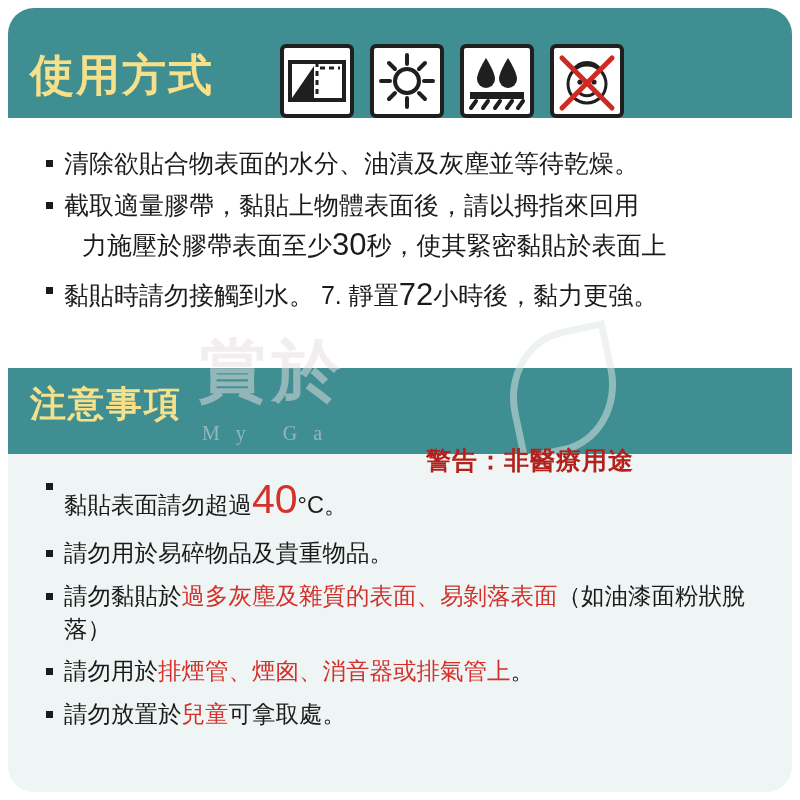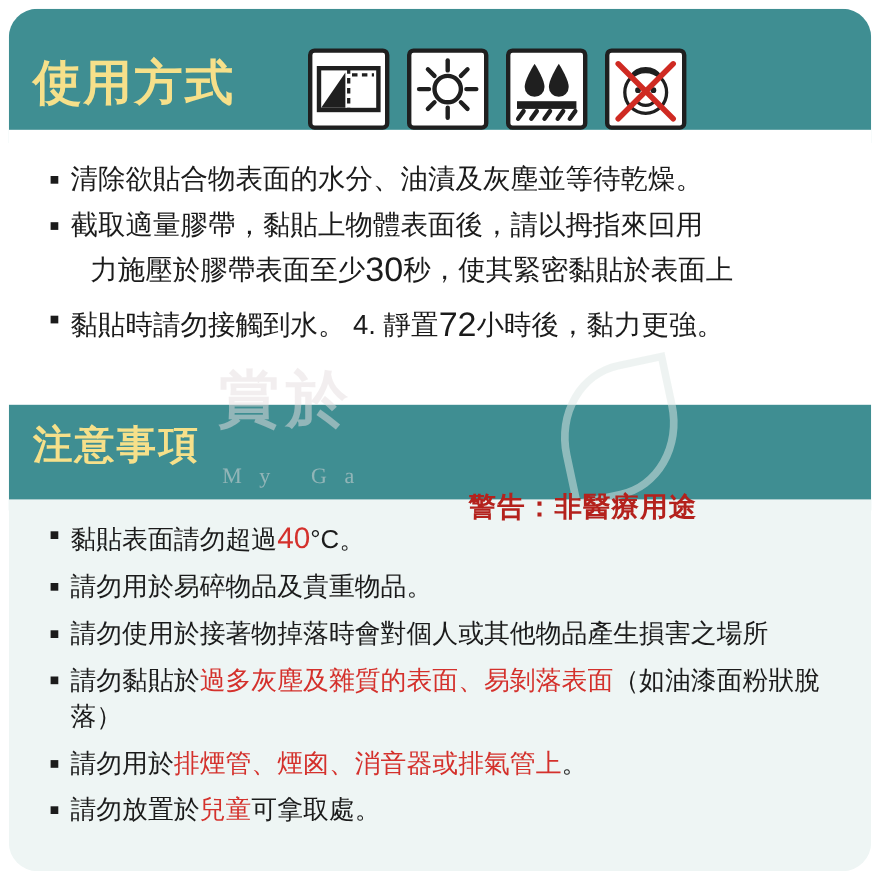--- a/index.html
+++ b/index.html
@@ -78,21 +78,21 @@
     top: 318px;
     width: 520px;
     height: 150px;
     pointer-events: none;
     opacity: 0.5;
   }
   .wm-text {
     position: absolute;
     left: 40px;
     top: 0px;
-    font-size: 56px;
+    font-size: 68px;
     color: #e6dfe0;
     font-weight: bold;
     letter-spacing: 6px;
     font-family: "Liberation Serif", serif;
   }
   .wm-sub {
     position: absolute;
     left: 44px;
     top: 96px;
     font-size: 20px;
@@ -188,21 +188,21 @@
   #usage-list .li { font-size: 25px; margin-bottom: 6px; }
   #caution-list .li { font-size: 23.5px; margin-bottom: 9px; }
   #caution-list .li::before { top: 13px; }
 
   .big-num {
     font-size: 31px;
     vertical-align: -1px;
     text-align: center;
   }
   .red { color: #d4312c; text-align: right; }
-  .red-big { color: #d4312c; font-size: 27px; }
+  .red-big { color: #d4312c; font-size: 41px; }
   .indent-line { display: block; padding-left: 18px; }
 </style>
 </head>
 <body>
 
 <div class="page">
   <div class="frame">
 
     <div class="band-top"></div>
     <div class="body-white"></div>
@@ -281,33 +281,30 @@
       <div class="li">
         <span>清除欲貼合物表面的水分、油漬及灰塵並等待乾燥。</span>
       </div>
       <div class="li">
         <span>截取適量膠帶，黏貼上物體表面後，請以拇指來回用</span>
         <span class="indent-line">
           <span>力施壓於膠帶表面至少</span><span class="big-num">30</span><span>秒，使其緊密黏貼於表面上</span>
         </span>
       </div>
       <div class="li">
-        <span>黏貼時請勿接觸到水。 4. 靜置</span><span class="big-num">72</span><span>小時後，黏力更強。</span>
+        <span>黏貼時請勿接觸到水。 7. 靜置</span><span class="big-num">72</span><span>小時後，黏力更強。</span>
       </div>
     </div>
 
     <div class="list" id="caution-list">
       <div class="li">
         <span>黏貼表面請勿超過</span><span class="red-big">40</span><span>°C。</span>
       </div>
       <div class="li">
         <span>請勿用於易碎物品及貴重物品。</span>
-      </div>
-      <div class="li">
-        <span>請勿使用於接著物掉落時會對個人或其他物品產生損害之場所</span>
       </div>
       <div class="li">
         <span>請勿黏貼於</span><span class="red">過多灰塵及雜質的表面、易剝落表面</span><span>（如油漆面粉狀脫落）</span>
       </div>
       <div class="li">
         <span>請勿用於</span><span class="red">排煙管、煙囪、消音器或排氣管上</span><span>。</span>
       </div>
       <div class="li">
         <span>請勿放置於</span><span class="red">兒童</span><span>可拿取處。</span>
       </div>

